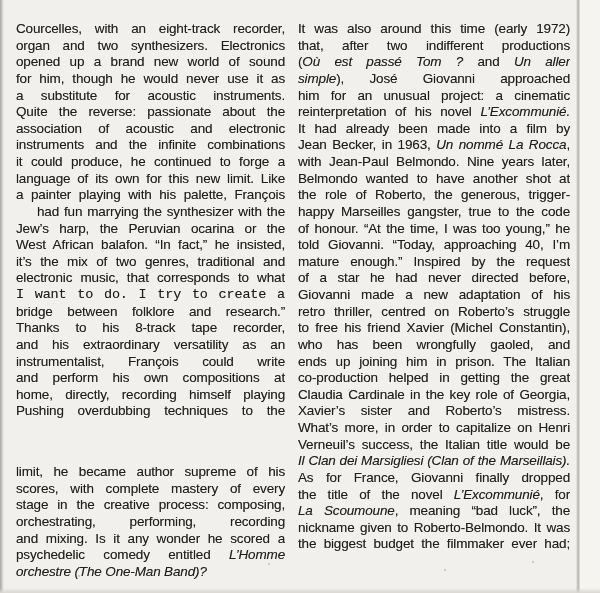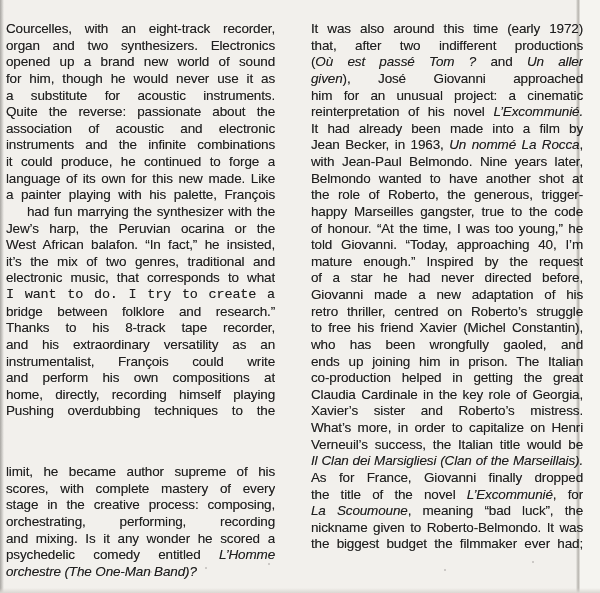--- a/index.html
+++ b/index.html
@@ -11,22 +11,22 @@
     font-family: "Liberation Sans", "DejaVu Sans", sans-serif;
   }
   .col {
     position: absolute; top: 21px;
     font-size: 13.5px;
     line-height: 16.63px;
     letter-spacing: -0.15px;
     color: #1f1f1f;
     text-shadow: 0 0 0.5px rgba(25,25,25,0.45);
   }
-  #col-left  { left: 6px;  width: 269px; }
-  #col-right { left: 311px; width: 272px; }
+  #col-left  { left: 16px;  width: 269px; }
+  #col-right { left: 298px; width: 272px; }
   .line {
     height: 16.63px;
     overflow: hidden;
     text-align: justify;
     text-align-last: justify;
   }
   .line.last { text-align-last: left; }
   .it { font-style: italic; }
   .margin-right {
     position: absolute; left: 580px; top: 0;
@@ -67,21 +67,21 @@
   <div class="col" id="col-left">
       <div class="line" style="white-space: normal;"><span>Courcelles, with an eight-track recorder,</span></div>
       <div class="line" style="white-space: normal;"><span>organ and two synthesizers. Electronics</span></div>
       <div class="line" style="white-space: normal;"><span>opened up a brand new world of sound</span></div>
       <div class="line" style="white-space: normal;"><span>for him, though he would never use it as</span></div>
       <div class="line" style="white-space: normal;"><span>a substitute for acoustic instruments.</span></div>
       <div class="line" style="white-space: normal;"><span>Quite the reverse: passionate about the</span></div>
       <div class="line" style="white-space: normal;"><span>association of acoustic and electronic</span></div>
       <div class="line" style="white-space: normal;"><span>instruments and the infinite combinations</span></div>
       <div class="line" style="white-space: normal;"><span>it could produce, he continued to forge a</span></div>
-      <div class="line" style="white-space: normal;"><span>language of its own for this new made. Like</span></div>
+      <div class="line" style="white-space: normal;"><span>language of its own for this new limit. Like</span></div>
       <div class="line" style="white-space: normal;"><span>a painter playing with his palette, François</span></div>
       <div class="line" style="white-space: normal; margin-left: 21px;"><span>had fun marrying the synthesizer with the</span></div>
       <div class="line" style="white-space: normal;"><span>Jew’s harp, the Peruvian ocarina or the</span></div>
       <div class="line" style="white-space: normal;"><span>West African balafon. “In fact,” he insisted,</span></div>
       <div class="line" style="white-space: normal;"><span>it’s the mix of two genres, traditional and</span></div>
       <div class="line" style="white-space: normal;"><span>electronic music, that corresponds to what</span></div>
       <div class="line" style="white-space: normal; font-family: Liberation Mono, monospace;"><span>I want to do. I try to create a kind of</span></div>
       <div class="line" style="white-space: normal;"><span>bridge between folklore and research.”</span></div>
       <div class="line" style="white-space: normal;"><span>Thanks to his 8-track tape recorder,</span></div>
       <div class="line" style="white-space: normal;"><span>and his extraordinary versatility as an</span></div>
@@ -94,21 +94,21 @@
       <div class="line" style="white-space: normal;"><span>stage in the creative process: composing,</span></div>
       <div class="line" style="white-space: normal;"><span>orchestrating, performing, recording</span></div>
       <div class="line" style="white-space: normal;"><span>and mixing. Is it any wonder he scored a</span></div>
       <div class="line" style="white-space: normal;"><span>psychedelic comedy entitled </span><span class="it">L’Homme</span></div>
       <div class="line last" style="white-space: normal;"><span class="it">orchestre (The One-Man Band)?</span></div>
     </div>
   <div class="col" id="col-right">
       <div class="line" style="white-space: normal;"><span>It was also around this time (early 1972)</span></div>
       <div class="line" style="white-space: normal;"><span>that, after two indifferent productions</span></div>
       <div class="line" style="white-space: normal;"><span>(</span><span class="it">Où est passé Tom ?</span><span> and </span><span class="it">Un aller</span></div>
-      <div class="line" style="white-space: normal;"><span class="it">given</span><span>), José Giovanni approached</span></div>
+      <div class="line" style="white-space: normal;"><span class="it">simple</span><span>), José Giovanni approached</span></div>
       <div class="line" style="white-space: normal;"><span>him for an unusual project: a cinematic</span></div>
       <div class="line" style="white-space: normal;"><span>reinterpretation of his novel </span><span class="it">L’Excommunié.</span></div>
       <div class="line" style="white-space: normal;"><span>It had already been made into a film by</span></div>
       <div class="line" style="white-space: normal;"><span>Jean Becker, in 1963, </span><span class="it">Un nommé La Rocca</span><span>,</span></div>
       <div class="line" style="white-space: normal;"><span>with Jean-Paul Belmondo. Nine years later,</span></div>
       <div class="line" style="white-space: normal;"><span>Belmondo wanted to have another shot at</span></div>
       <div class="line" style="white-space: normal;"><span>the role of Roberto, the generous, trigger-</span></div>
       <div class="line" style="white-space: normal;"><span>happy Marseilles gangster, true to the code</span></div>
       <div class="line" style="white-space: normal;"><span>of honour. “At the time, I was too young,” he</span></div>
       <div class="line" style="white-space: normal;"><span>told Giovanni. “Today, approaching 40, I’m</span></div>

